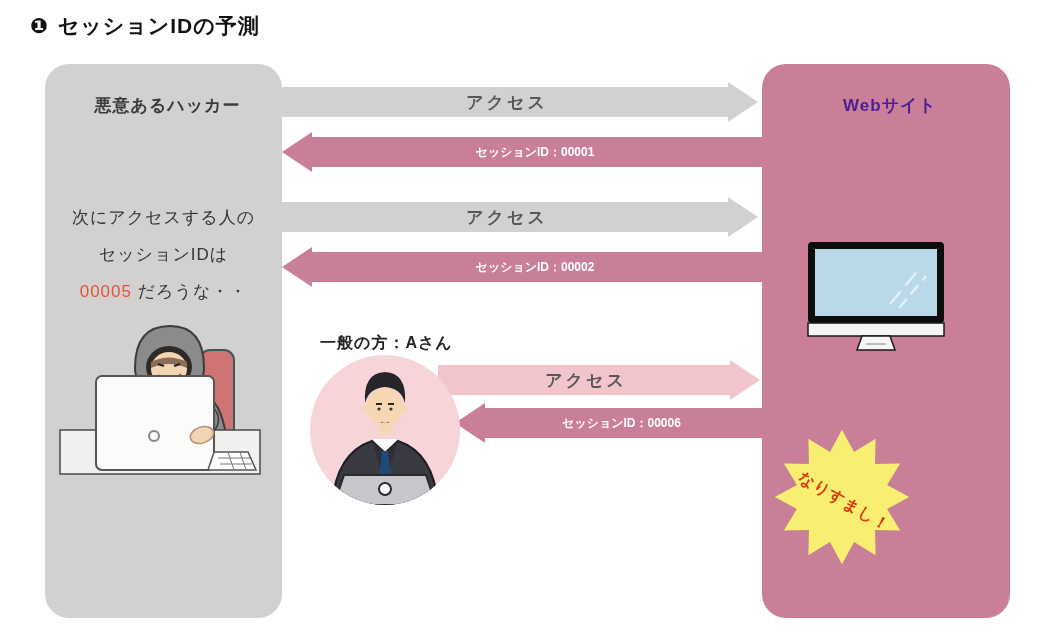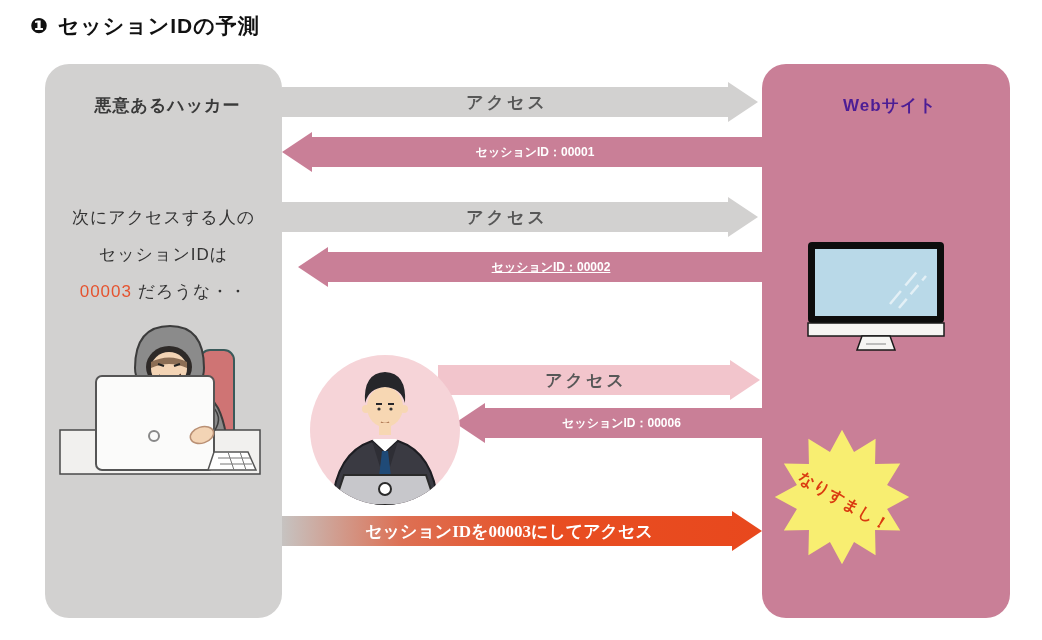--- a/index.html
+++ b/index.html
@@ -64,21 +64,21 @@
     <span>セッションIDの予測</span>
   </div>
 
   <div class="box box-hacker">
     <div class="box-label">悪意あるハッカー</div>
   </div>
 
   <div class="thought">
     <div>次にアクセスする人の</div>
     <div>セッションIDは</div>
-    <div><span class="hl">00003</span> <span>だろうな・・</span></div>
+    <div><span class="hl">00005</span> <span>だろうな・・</span></div>
   </div>
 
   <svg class="hacker-art" width="230" height="195" viewBox="0 0 230 195">
     <rect x="148" y="42" width="34" height="92" rx="10" fill="#cf7474" stroke="#3a5a5a" stroke-width="2"></rect>
     <path d="M 55 165 Q 58 100 88 84 Q 100 74 116 74 Q 152 76 166 100 Q 176 120 178 165 Z" fill="#8b8b8b" stroke="#3c3c3c" stroke-width="2"></path>
     <path d="M 83 60 Q 83 18 118 18 Q 152 18 152 60 Q 152 78 135 84 L 100 84 Q 83 76 83 60 Z" fill="#8b8b8b" stroke="#3c3c3c" stroke-width="2"></path>
     <ellipse cx="117" cy="59" rx="23" ry="21" fill="#2e2a28"></ellipse>
     <ellipse cx="117" cy="61" rx="18" ry="17" fill="#f3d4b5"></ellipse>
     <path d="M 99 54 Q 117 45 135 54 L 135 60 Q 117 52 99 60 Z" fill="#8c6e55"></path>
     <path d="M 106 56 L 112 58" stroke="#222" stroke-width="2" fill="none"></path>
@@ -95,33 +95,31 @@
 
   <div class="arrow right gray sp" style="left:282px;top:82px;width:476px;">
       <span>アクセス</span>
     </div>
   <div class="arrow left pink" style="left:282px;top:132px;width:480px;">
       <span>セッションID：00001</span>
     </div>
   <div class="arrow right gray sp" style="left:282px;top:197px;width:476px;">
       <span>アクセス</span>
     </div>
-  <div class="arrow left pink" style="left:298px;top:247px;width:480px;text-decoration:underline;">
+  <div class="arrow left pink" style="left:282px;top:247px;width:480px;">
       <span>セッションID：00002</span>
     </div>
   <div class="arrow right lightpink sp" style="left:438px;top:360px;width:322px;">
       <span>アクセス</span>
     </div>
   <div class="arrow left pink" style="left:455px;top:403px;width:307px;">
       <span>セッションID：00006</span>
     </div>
-  <div class="arrow right orange" style="left:282px;top:511px;width:480px;">
-      <span>セッションIDを00003にしてアクセス</span>
-    </div>
 
+  <div class="visitor-label">一般の方：Aさん</div>
   <div class="visitor-circle">
     <svg width="150" height="150" viewBox="0 0 150 150">
       <ellipse cx="75" cy="52" rx="18" ry="20" fill="#f7d7b3"></ellipse>
       <circle cx="56" cy="54" r="4" fill="#f7d7b3"></circle>
       <circle cx="94" cy="54" r="4" fill="#f7d7b3"></circle>
       <path d="M 55 48 Q 53 18 75 17 Q 97 18 95 48 Q 91 33 75 32 Q 59 33 55 48 Z" fill="#26262a"></path>
       <path d="M 66 49 L 72 49 M 78 49 L 84 49" stroke="#26262a" stroke-width="2"></path>
       <circle cx="69" cy="54" r="1.6" fill="#333"></circle>
       <circle cx="81" cy="54" r="1.6" fill="#333"></circle>
       <path d="M 71 67 Q 75 70 79 67" stroke="#b07a55" stroke-width="1.5" fill="none"></path>

